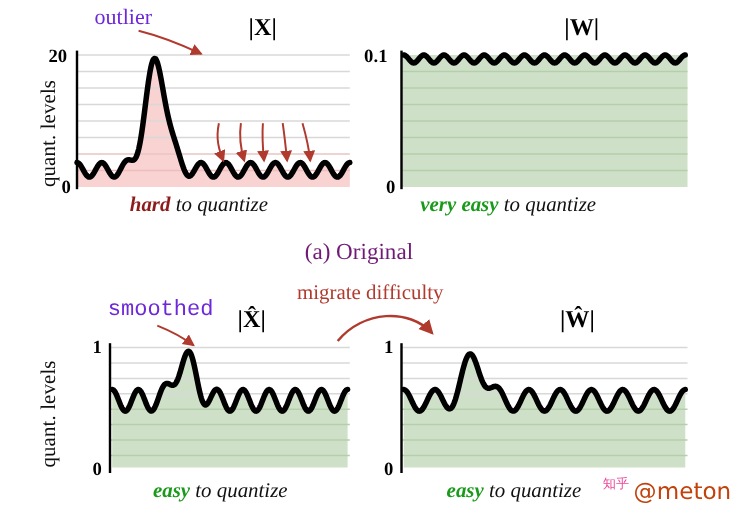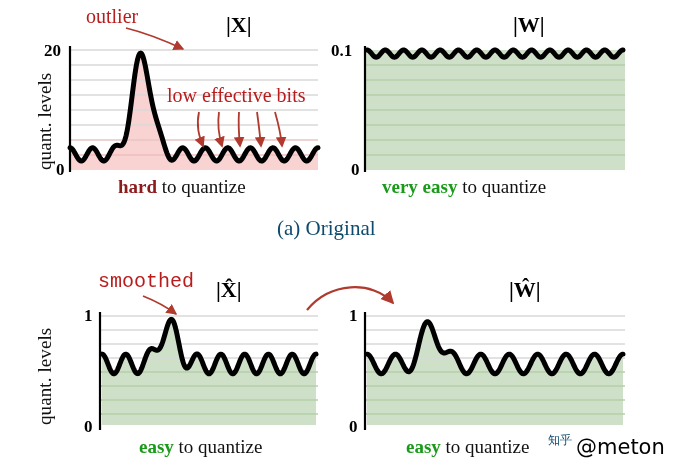--- a/index.html
+++ b/index.html
@@ -14,31 +14,31 @@
 
   
   .ylab{
     transform:rotate(-90deg);
     transform-origin:0 0;
     font-size:19px;color:#111;
     letter-spacing:.1px;
   }
   .tick{font-size:17px;font-weight:bold;color:#000;}
   .panel-title{font-size:22px;color:#000;font-weight:bold;}
-  .caption{font-size:19px;color:#111;}
+  .caption{font-size:19px;color:#111;font-style:italic;}
   .cap-hard{color:#8d1b1b;font-weight:bold;}
   .cap-green{color:#1a9a1a;font-weight:bold;}
-  .subcap{font-size:21px;color:#0c4a6e;}
-  .anno{font-size:20px;color:#b91c1c;}
+  .subcap{font-size:21px;color:#701a75;}
+  .anno{font-size:20px;color:#6d28d9;}
   .anno2{font-size:19px;color:#b03a2e;}
   .watermark{
-    font-size:21px;color:#000000;
+    font-size:21px;color:#c2410c;
     font-family:"DejaVu Sans", sans-serif;
   }
-  .wm-cn{font-size:12px;color:#0c4a6e;}
+  .wm-cn{font-size:12px;color:#ec4899;}
 </style>
 </head>
 <body>
 
 <div class="fig">
 
 <svg width="677" height="471" viewBox="0 0 677 471">
   <defs>
     <marker id="arrowRed" markerWidth="7" markerHeight="7" refX="5.2" refY="3" orient="auto">
       <path d="M0,0 L6,3 L0,6 z" fill="#b03a2e"></path>
@@ -132,21 +132,20 @@
     <path id="curveBR" fill="none" stroke="#000" stroke-width="5" stroke-linecap="round" stroke-linejoin="round" d="M367.00,354.15 L367.61,354.24 L368.22,354.50 L368.83,354.94 L369.44,355.54 L370.05,356.29 L370.66,357.18 L371.27,358.19 L371.88,359.31 L372.49,360.51 L373.10,361.78 L373.70,363.08 L374.31,364.40 L374.92,365.71 L375.53,366.99 L376.14,368.22 L376.75,369.36 L377.36,370.41 L377.97,371.35 L378.58,372.15 L379.19,372.80 L379.80,373.29 L380.41,373.61 L381.02,373.76 L381.63,373.73 L382.24,373.52 L382.85,373.14 L383.46,372.60 L384.07,371.90 L384.68,371.05 L385.29,370.08 L385.90,368.99 L386.50,367.82 L387.11,366.57 L387.72,365.28 L388.33,363.96 L388.94,362.64 L389.55,361.35 L390.16,360.10 L390.77,358.93 L391.38,357.84 L391.99,356.87 L392.60,356.02 L393.21,355.32 L393.82,354.77 L394.43,354.39 L395.04,354.18 L395.65,354.14 L396.26,354.28 L396.87,354.60 L397.48,355.08 L398.09,355.72 L398.70,356.51 L399.30,357.42 L399.91,358.45 L400.52,359.57 L401.13,360.76 L401.74,362.00 L402.35,363.27 L402.96,364.52 L403.57,365.76 L404.18,366.93 L404.79,368.03 L405.40,369.03 L406.01,369.90 L406.62,370.62 L407.23,371.17 L407.84,371.54 L408.45,371.71 L409.06,371.66 L409.67,371.40 L410.28,370.91 L410.89,370.19 L411.50,369.24 L412.10,368.07 L412.71,366.67 L413.32,365.07 L413.93,363.28 L414.54,361.30 L415.15,359.17 L415.76,356.90 L416.37,354.51 L416.98,352.02 L417.59,349.48 L418.20,346.89 L418.81,344.30 L419.42,341.73 L420.03,339.21 L420.64,336.76 L421.25,334.42 L421.86,332.22 L422.47,330.17 L423.08,328.30 L423.69,326.64 L424.30,325.19 L424.90,323.99 L425.51,323.03 L426.12,322.32 L426.73,321.89 L427.34,321.71 L427.95,321.80 L428.56,322.14 L429.17,322.73 L429.78,323.54 L430.39,324.58 L431.00,325.81 L431.61,327.21 L432.22,328.76 L432.83,330.44 L433.44,332.20 L434.05,334.03 L434.66,335.89 L435.27,337.76 L435.88,339.60 L436.49,341.40 L437.10,343.11 L437.70,344.73 L438.31,346.24 L438.92,347.61 L439.53,348.83 L440.14,349.89 L440.75,350.80 L441.36,351.54 L441.97,352.12 L442.58,352.54 L443.19,352.81 L443.80,352.96 L444.41,352.98 L445.02,352.90 L445.63,352.75 L446.24,352.53 L446.85,352.28 L447.46,352.01 L448.07,351.75 L448.68,351.51 L449.29,351.33 L449.90,351.22 L450.50,351.20 L451.11,351.27 L451.72,351.47 L452.33,351.78 L452.94,352.22 L453.55,352.79 L454.16,353.50 L454.77,354.33 L455.38,355.28 L455.99,356.34 L456.60,357.50 L457.21,358.74 L457.82,360.04 L458.43,361.39 L459.04,362.77 L459.65,364.15 L460.26,365.51 L460.87,366.83 L461.48,368.08 L462.09,369.26 L462.70,370.33 L463.30,371.28 L463.91,372.10 L464.52,372.76 L465.13,373.26 L465.74,373.59 L466.35,373.74 L466.96,373.72 L467.57,373.51 L468.18,373.14 L468.79,372.59 L469.40,371.89 L470.01,371.05 L470.62,370.07 L471.23,368.99 L471.84,367.81 L472.45,366.57 L473.06,365.28 L473.67,363.96 L474.28,362.64 L474.89,361.35 L475.50,360.10 L476.10,358.93 L476.71,357.84 L477.32,356.87 L477.93,356.02 L478.54,355.32 L479.15,354.78 L479.76,354.40 L480.37,354.19 L480.98,354.16 L481.59,354.31 L482.20,354.63 L482.81,355.12 L483.42,355.77 L484.03,356.57 L484.64,357.51 L485.25,358.56 L485.86,359.70 L486.47,360.93 L487.08,362.21 L487.69,363.52 L488.30,364.84 L488.90,366.14 L489.51,367.41 L490.12,368.61 L490.73,369.73 L491.34,370.74 L491.95,371.63 L492.56,372.38 L493.17,372.98 L493.78,373.42 L494.39,373.68 L495.00,373.77 L495.61,373.68 L496.22,373.42 L496.83,372.98 L497.44,372.38 L498.05,371.63 L498.66,370.74 L499.27,369.73 L499.88,368.61 L500.49,367.41 L501.10,366.14 L501.70,364.84 L502.31,363.52 L502.92,362.21 L503.53,360.93 L504.14,359.70 L504.75,358.56 L505.36,357.51 L505.97,356.57 L506.58,355.77 L507.19,355.12 L507.80,354.63 L508.41,354.31 L509.02,354.16 L509.63,354.19 L510.24,354.40 L510.85,354.78 L511.46,355.32 L512.07,356.02 L512.68,356.87 L513.29,357.84 L513.90,358.93 L514.50,360.10 L515.11,361.35 L515.72,362.64 L516.33,363.96 L516.94,365.28 L517.55,366.57 L518.16,367.82 L518.77,368.99 L519.38,370.08 L519.99,371.05 L520.60,371.90 L521.21,372.60 L521.82,373.14 L522.43,373.52 L523.04,373.73 L523.65,373.76 L524.26,373.61 L524.87,373.29 L525.48,372.80 L526.09,372.15 L526.70,371.35 L527.30,370.41 L527.91,369.36 L528.52,368.22 L529.13,366.99 L529.74,365.71 L530.35,364.40 L530.96,363.08 L531.57,361.78 L532.18,360.51 L532.79,359.31 L533.40,358.19 L534.01,357.18 L534.62,356.29 L535.23,355.54 L535.84,354.94 L536.45,354.50 L537.06,354.24 L537.67,354.15 L538.28,354.24 L538.89,354.50 L539.50,354.94 L540.10,355.54 L540.71,356.29 L541.32,357.18 L541.93,358.19 L542.54,359.31 L543.15,360.51 L543.76,361.78 L544.37,363.08 L544.98,364.40 L545.59,365.71 L546.20,366.99 L546.81,368.22 L547.42,369.36 L548.03,370.41 L548.64,371.35 L549.25,372.15 L549.86,372.80 L550.47,373.29 L551.08,373.61 L551.69,373.76 L552.30,373.73 L552.90,373.52 L553.51,373.14 L554.12,372.60 L554.73,371.90 L555.34,371.05 L555.95,370.08 L556.56,368.99 L557.17,367.82 L557.78,366.57 L558.39,365.28 L559.00,363.96 L559.61,362.64 L560.22,361.35 L560.83,360.10 L561.44,358.93 L562.05,357.84 L562.66,356.87 L563.27,356.02 L563.88,355.32 L564.49,354.78 L565.10,354.40 L565.70,354.19 L566.31,354.16 L566.92,354.31 L567.53,354.63 L568.14,355.12 L568.75,355.77 L569.36,356.57 L569.97,357.51 L570.58,358.56 L571.19,359.70 L571.80,360.93 L572.41,362.21 L573.02,363.52 L573.63,364.84 L574.24,366.14 L574.85,367.41 L575.46,368.61 L576.07,369.73 L576.68,370.74 L577.29,371.63 L577.90,372.38 L578.50,372.98 L579.11,373.42 L579.72,373.68 L580.33,373.77 L580.94,373.68 L581.55,373.42 L582.16,372.98 L582.77,372.38 L583.38,371.63 L583.99,370.74 L584.60,369.73 L585.21,368.61 L585.82,367.41 L586.43,366.14 L587.04,364.84 L587.65,363.52 L588.26,362.21 L588.87,360.93 L589.48,359.70 L590.09,358.56 L590.70,357.51 L591.30,356.57 L591.91,355.77 L592.52,355.12 L593.13,354.63 L593.74,354.31 L594.35,354.16 L594.96,354.19 L595.57,354.40 L596.18,354.78 L596.79,355.32 L597.40,356.02 L598.01,356.87 L598.62,357.84 L599.23,358.93 L599.84,360.10 L600.45,361.35 L601.06,362.64 L601.67,363.96 L602.28,365.28 L602.89,366.57 L603.50,367.82 L604.10,368.99 L604.71,370.08 L605.32,371.05 L605.93,371.90 L606.54,372.60 L607.15,373.14 L607.76,373.52 L608.37,373.73 L608.98,373.76 L609.59,373.61 L610.20,373.29 L610.81,372.80 L611.42,372.15 L612.03,371.35 L612.64,370.41 L613.25,369.36 L613.86,368.22 L614.47,366.99 L615.08,365.71 L615.69,364.40 L616.30,363.08 L616.90,361.78 L617.51,360.51 L618.12,359.31 L618.73,358.19 L619.34,357.18 L619.95,356.29 L620.56,355.54 L621.17,354.94 L621.78,354.50 L622.39,354.24 L623.00,354.15"></path>
     <path d="M307,310 C330,282 372,280 393,303" fill="none" stroke="#b03a2e" stroke-width="2.2" marker-end="url(#arrowRed)"></path>
   </g>
 </svg>
 
 <div class="txt ylab" style="left:34px;top:170px;">quant. levels</div>
 <div class="txt tick" style="left:44px;top:41px;">20</div>
 <div class="txt tick" style="left:56px;top:160px;">0</div>
 <div class="txt panel-title" style="left:226px;top:12px;">|X|</div>
 <div class="txt anno" style="left:86px;top:5px;">outlier</div>
-<div class="txt anno" style="left:167px;top:84px;">low effective bits</div>
 <div class="txt caption" style="left:118px;top:176px;">
   <span class="cap-hard">hard</span><span> to quantize</span>
 </div>
 
 <div class="txt tick" style="left:331px;top:41px;text-align:center;">0.1</div>
 <div class="txt tick" style="left:351px;top:160px;">0</div>
 <div class="txt panel-title" style="left:513px;top:12px;">|W|</div>
 <div class="txt caption" style="left:382px;top:176px;">
   <span class="cap-green">very easy</span><span> to quantize</span>
 </div>
@@ -158,20 +157,21 @@
 <div class="txt tick" style="left:84px;top:417px;">0</div>
 <div class="txt panel-title" style="left:216px;top:277px;">|X̂|</div>
 <div class="txt anno" style="left:98px;top:270px;font-family:Liberation Mono, monospace;">smoothed</div>
 <div class="txt caption" style="left:139px;top:436px;">
   <span class="cap-green">easy</span><span> to quantize</span>
 </div>
 
 <div class="txt tick" style="left:349px;top:306px;">1</div>
 <div class="txt tick" style="left:349px;top:417px;">0</div>
 <div class="txt panel-title" style="left:509px;top:277px;">|Ŵ|</div>
+<div class="txt anno2" style="left:270px;top:256px;">migrate difficulty</div>
 <div class="txt caption" style="left:406px;top:436px;">
   <span class="cap-green">easy</span><span> to quantize</span>
 </div>
 
 <div class="txt watermark" style="left:576px;top:435px;">@meton</div>
 <div class="txt wm-cn" style="left:548px;top:432px;">知乎</div>
 
 </div>
 
 </body></html>

